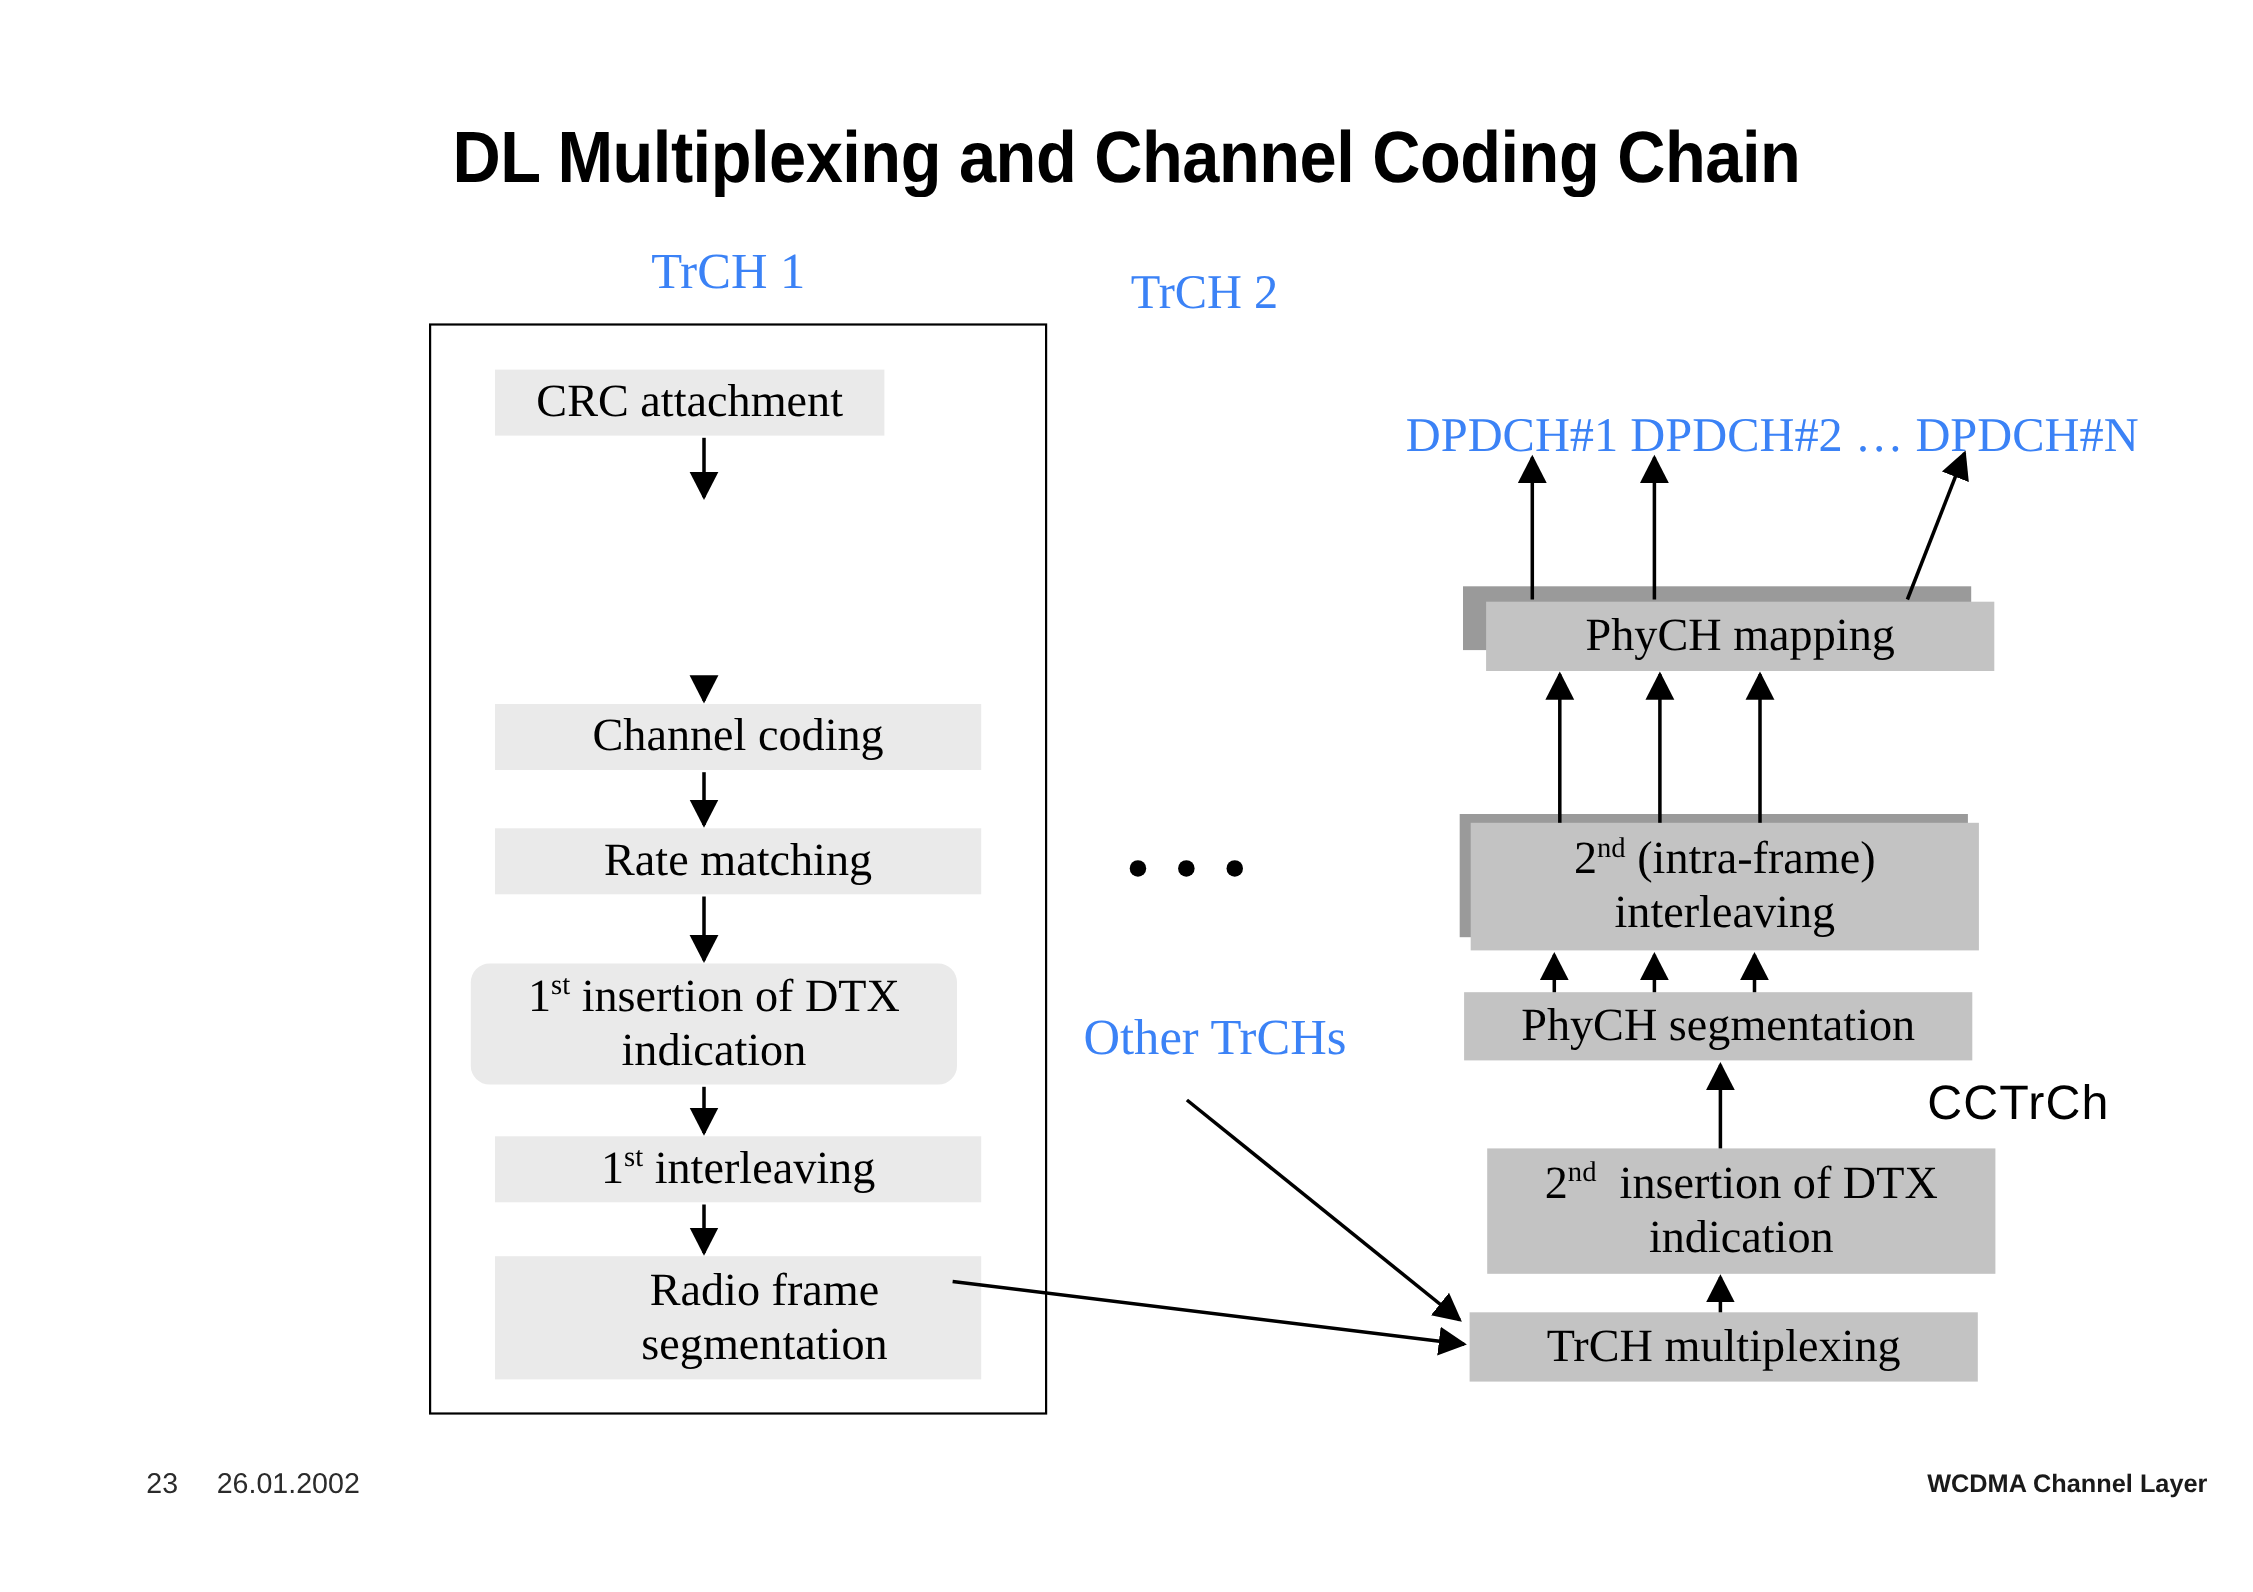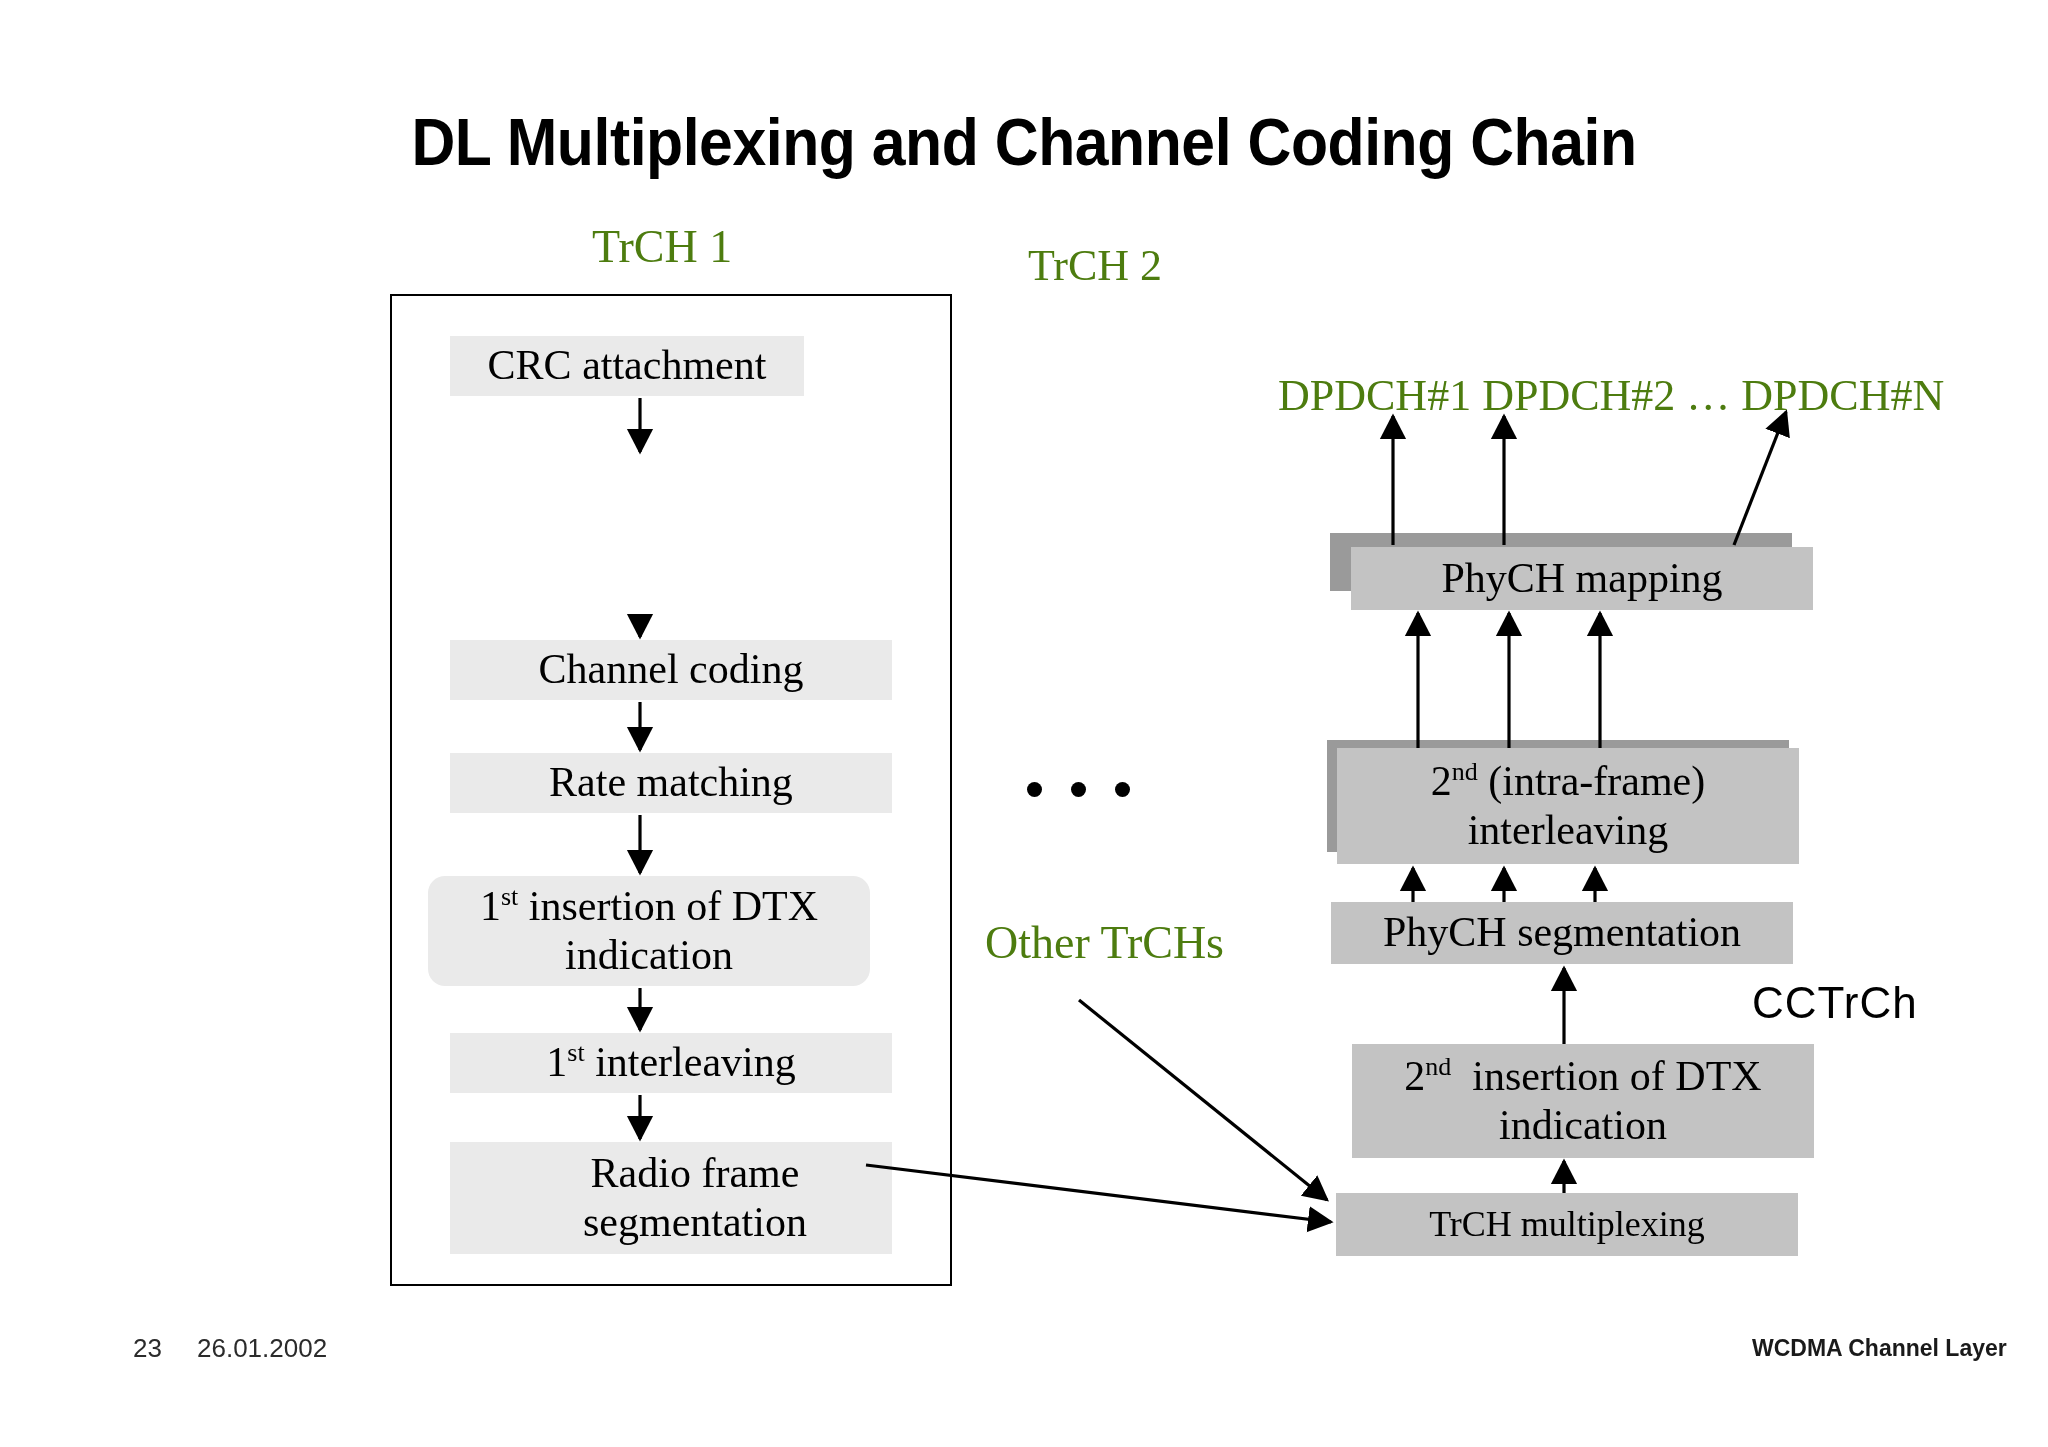--- a/index.html
+++ b/index.html
@@ -30,21 +30,21 @@
     color: #000000;
     transform: scaleX(0.92);
     transform-origin: 50% 50%;
     white-space: nowrap;
   }
 
   
   .serif-label {
     position: absolute;
     font-family: "Liberation Serif", "DejaVu Serif", serif;
-    color: #4d7c0f;
+    color: #3b82f6;
     white-space: nowrap;
   }
   .sans-label {
     position: absolute;
     font-family: "Liberation Sans", "DejaVu Sans", sans-serif;
     color: #000000;
     white-space: nowrap;
   }
 
   
@@ -187,21 +187,21 @@
     <span>PhyCH segmentation</span>
   </div>
 
   <div class="proc-box mid" style="left:1332px; top:1044px; width:462px; height:114px; font-size:42px;margin-left:20px;">
     <span>
       <span>2</span><sup class="ord">nd</sup><span style="white-space:pre;">  insertion of DTX</span><br>
       <span>indication</span>
     </span>
   </div>
 
-  <div class="proc-box mid" style="left:1336px; top:1193px; width:462px; height:63px; font-size:36px;">
+  <div class="proc-box mid" style="left:1336px; top:1193px; width:462px; height:63px; font-size:42px;">
     <span>TrCH multiplexing</span>
   </div>
 
   <svg id="arrows" viewBox="0 0 2048 1447" width="2048" height="1447" xmlns="http://www.w3.org/2000/svg">
     <defs>
       <marker id="ahead" markerWidth="9" markerHeight="9" refX="7.2" refY="4.5" orient="auto" markerUnits="strokeWidth">
         <path d="M0,0.4 L8,4.5 L0,8.6 z" fill="#000000"></path>
       </marker>
     </defs>
     <g stroke="#000000" stroke-width="3.2" fill="none" marker-end="url(#ahead)">

